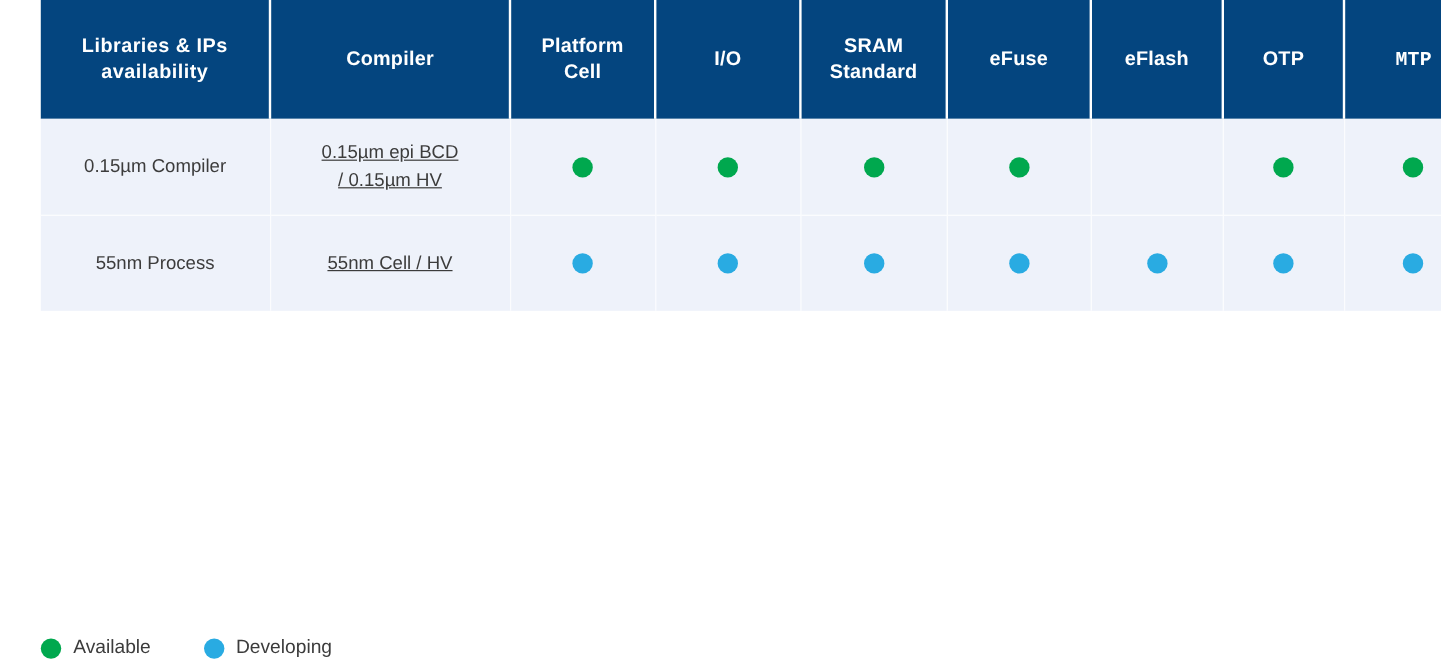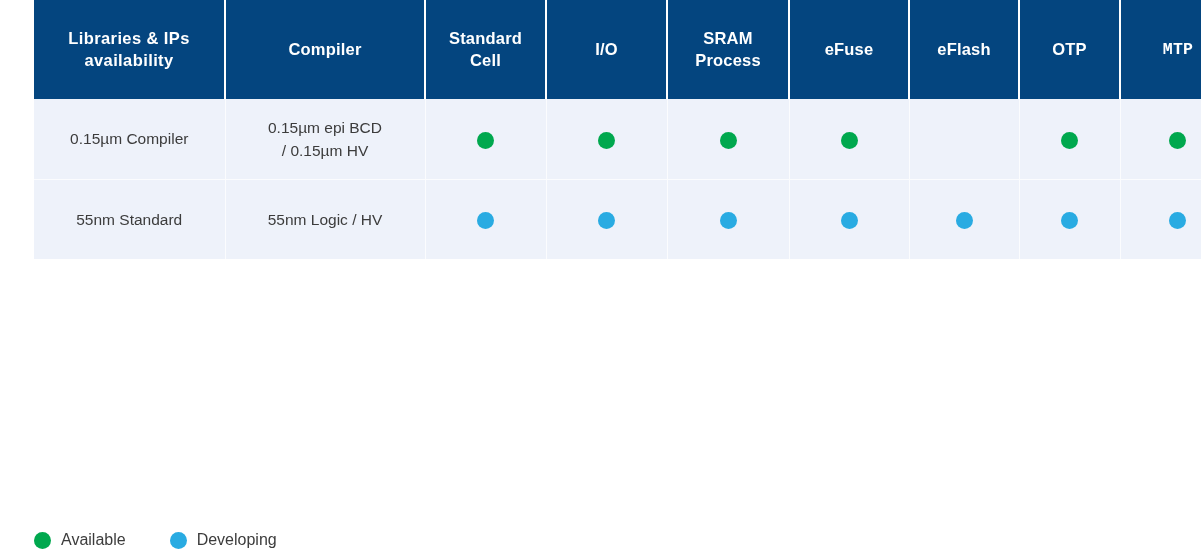--- a/index.html
+++ b/index.html
@@ -68,20 +68,21 @@
   }
   table.matrix tbody tr:last-child td {
     border-bottom: none;
   }
   td.label-cell {
     text-align: left;
     padding-left: 14px;
   }
   td.platform-cell {
     text-align: center;
+    text-decoration: underline;
   }
   td.mark-cell {
     font-size: 0;
   }
 
   .dot {
     display: inline-block;
     width: 17px;
     height: 17px;
     border-radius: 50%;
@@ -139,44 +140,44 @@
         <col style="width: 122px;">
         <col style="width: 120px;">
         <col style="width: 110px;">
         <col style="width: 101px;">
         <col style="width: 115px;">
       </colgroup>
     <thead>
       <tr>
           <th class="col-first"><span>Libraries  &amp; IPs</span><span class="line2">availability</span></th>
           <th><span>Compiler</span></th>
-          <th><span>Standard</span><span class="line2">Cell</span></th>
+          <th><span>Platform</span><span class="line2">Cell</span></th>
           <th><span>I/O</span></th>
-          <th><span>SRAM</span><span class="line2">Process</span></th>
+          <th><span>SRAM</span><span class="line2">Standard</span></th>
           <th><span>eFuse</span></th>
           <th><span>eFlash</span></th>
           <th><span>OTP</span></th>
           <th><span>MTP</span></th>
         </tr>
     </thead>
     <tbody>
         <tr>
           <td class="label-cell"><span>0.15µm Compiler</span></td>
           <td class="platform-cell"><span>0.15µm epi BCD</span><span class="line2">/ 0.15µm HV</span></td>
           <td class="mark-cell"><span class="dot green"></span></td>
           <td class="mark-cell"><span class="dot green"></span></td>
           <td class="mark-cell"><span class="dot green"></span></td>
           <td class="mark-cell"><span class="dot green"></span></td>
           <td class="mark-cell"><span class="dot none"></span></td>
           <td class="mark-cell"><span class="dot green"></span></td>
           <td class="mark-cell"><span class="dot green"></span></td>
         </tr>
         <tr>
-          <td class="label-cell"><span>55nm Standard</span></td>
-          <td class="platform-cell"><span>55nm Logic / HV</span></td>
+          <td class="label-cell"><span>55nm Process</span></td>
+          <td class="platform-cell"><span>55nm Cell / HV</span></td>
           <td class="mark-cell"><span class="dot blue"></span></td>
           <td class="mark-cell"><span class="dot blue"></span></td>
           <td class="mark-cell"><span class="dot blue"></span></td>
           <td class="mark-cell"><span class="dot blue"></span></td>
           <td class="mark-cell"><span class="dot blue"></span></td>
           <td class="mark-cell"><span class="dot blue"></span></td>
           <td class="mark-cell"><span class="dot blue"></span></td>
         </tr>
       </tbody>
   </table>

